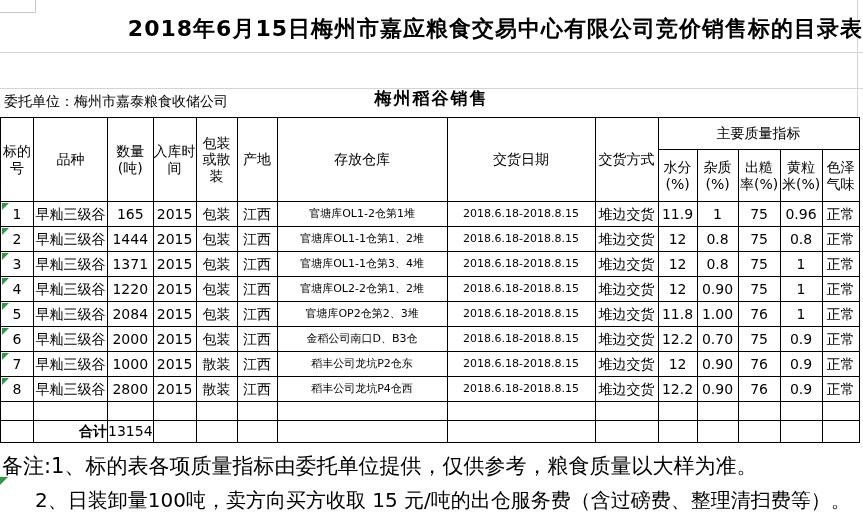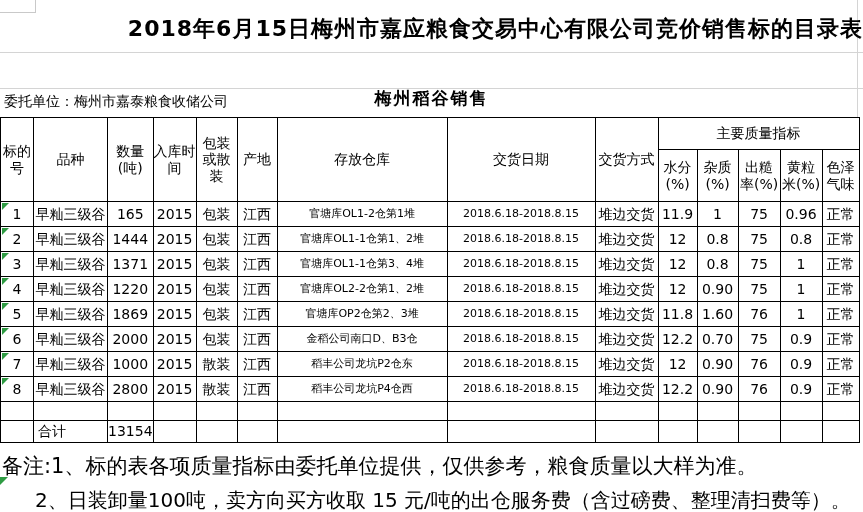--- a/index.html
+++ b/index.html
@@ -25,21 +25,21 @@
   table{border-collapse:collapse;table-layout:fixed;}
   th,td{border:1px solid #000;padding:0;margin:0;text-align:center;
     font-weight:normal;font-size:14px;line-height:1.18;position:relative;
     overflow:hidden;}
   thead tr.h1{height:32px}
   thead tr.h2{height:52px}
   tbody tr.data{height:25px}
   tbody tr.data td{white-space:nowrap;}
   tbody tr.empty{height:19px}
   tbody tr.total{height:22px}
-  tbody tr.total .c-variety{text-align:left;padding-left:4px;}
+  tbody tr.total .c-variety{text-align:right;padding-left:4px;font-weight:bold;}
   .c-warehouse,.c-delivery-date{font-size:11px;}
   .tri{position:absolute;top:1px;left:1px;width:7px;height:7px;
     background:#2e9b43;clip-path:polygon(0 0,100% 0,0 100%);}
 
   .note1{position:absolute;top:452px;left:2px;font-size:21px;white-space:nowrap;}
   .note2{position:absolute;top:487px;left:35px;font-size:20px;white-space:nowrap;}
   .note-tri{position:absolute;top:477px;left:0;width:8px;height:8px;
     background:#2e9b43;clip-path:polygon(0 0,100% 0,0 100%);}
 </style>
 </head>
@@ -156,29 +156,29 @@
             <td class="c-delivery-method">堆边交货</td>
             <td class="c-moisture">12</td>
             <td class="c-impurity">0.90</td>
             <td class="c-brown-rice-rate">75</td>
             <td class="c-yellow-grain">1</td>
             <td class="c-color-odor">正常</td>
           </tr>
           <tr class="data">
             <td class="c-lot">5<span class="tri"></span></td>
             <td class="c-variety">早籼三级谷</td>
-            <td class="c-quantity">1869</td>
+            <td class="c-quantity">2084</td>
             <td class="c-storage-time">2015</td>
             <td class="c-packing">包装</td>
             <td class="c-origin">江西</td>
             <td class="c-warehouse">官塘库OP2仓第2、3堆</td>
             <td class="c-delivery-date">2018.6.18-2018.8.15</td>
             <td class="c-delivery-method">堆边交货</td>
             <td class="c-moisture">11.8</td>
-            <td class="c-impurity">1.60</td>
+            <td class="c-impurity">1.00</td>
             <td class="c-brown-rice-rate">76</td>
             <td class="c-yellow-grain">1</td>
             <td class="c-color-odor">正常</td>
           </tr>
           <tr class="data">
             <td class="c-lot">6<span class="tri"></span></td>
             <td class="c-variety">早籼三级谷</td>
             <td class="c-quantity">2000</td>
             <td class="c-storage-time">2015</td>
             <td class="c-packing">包装</td>

